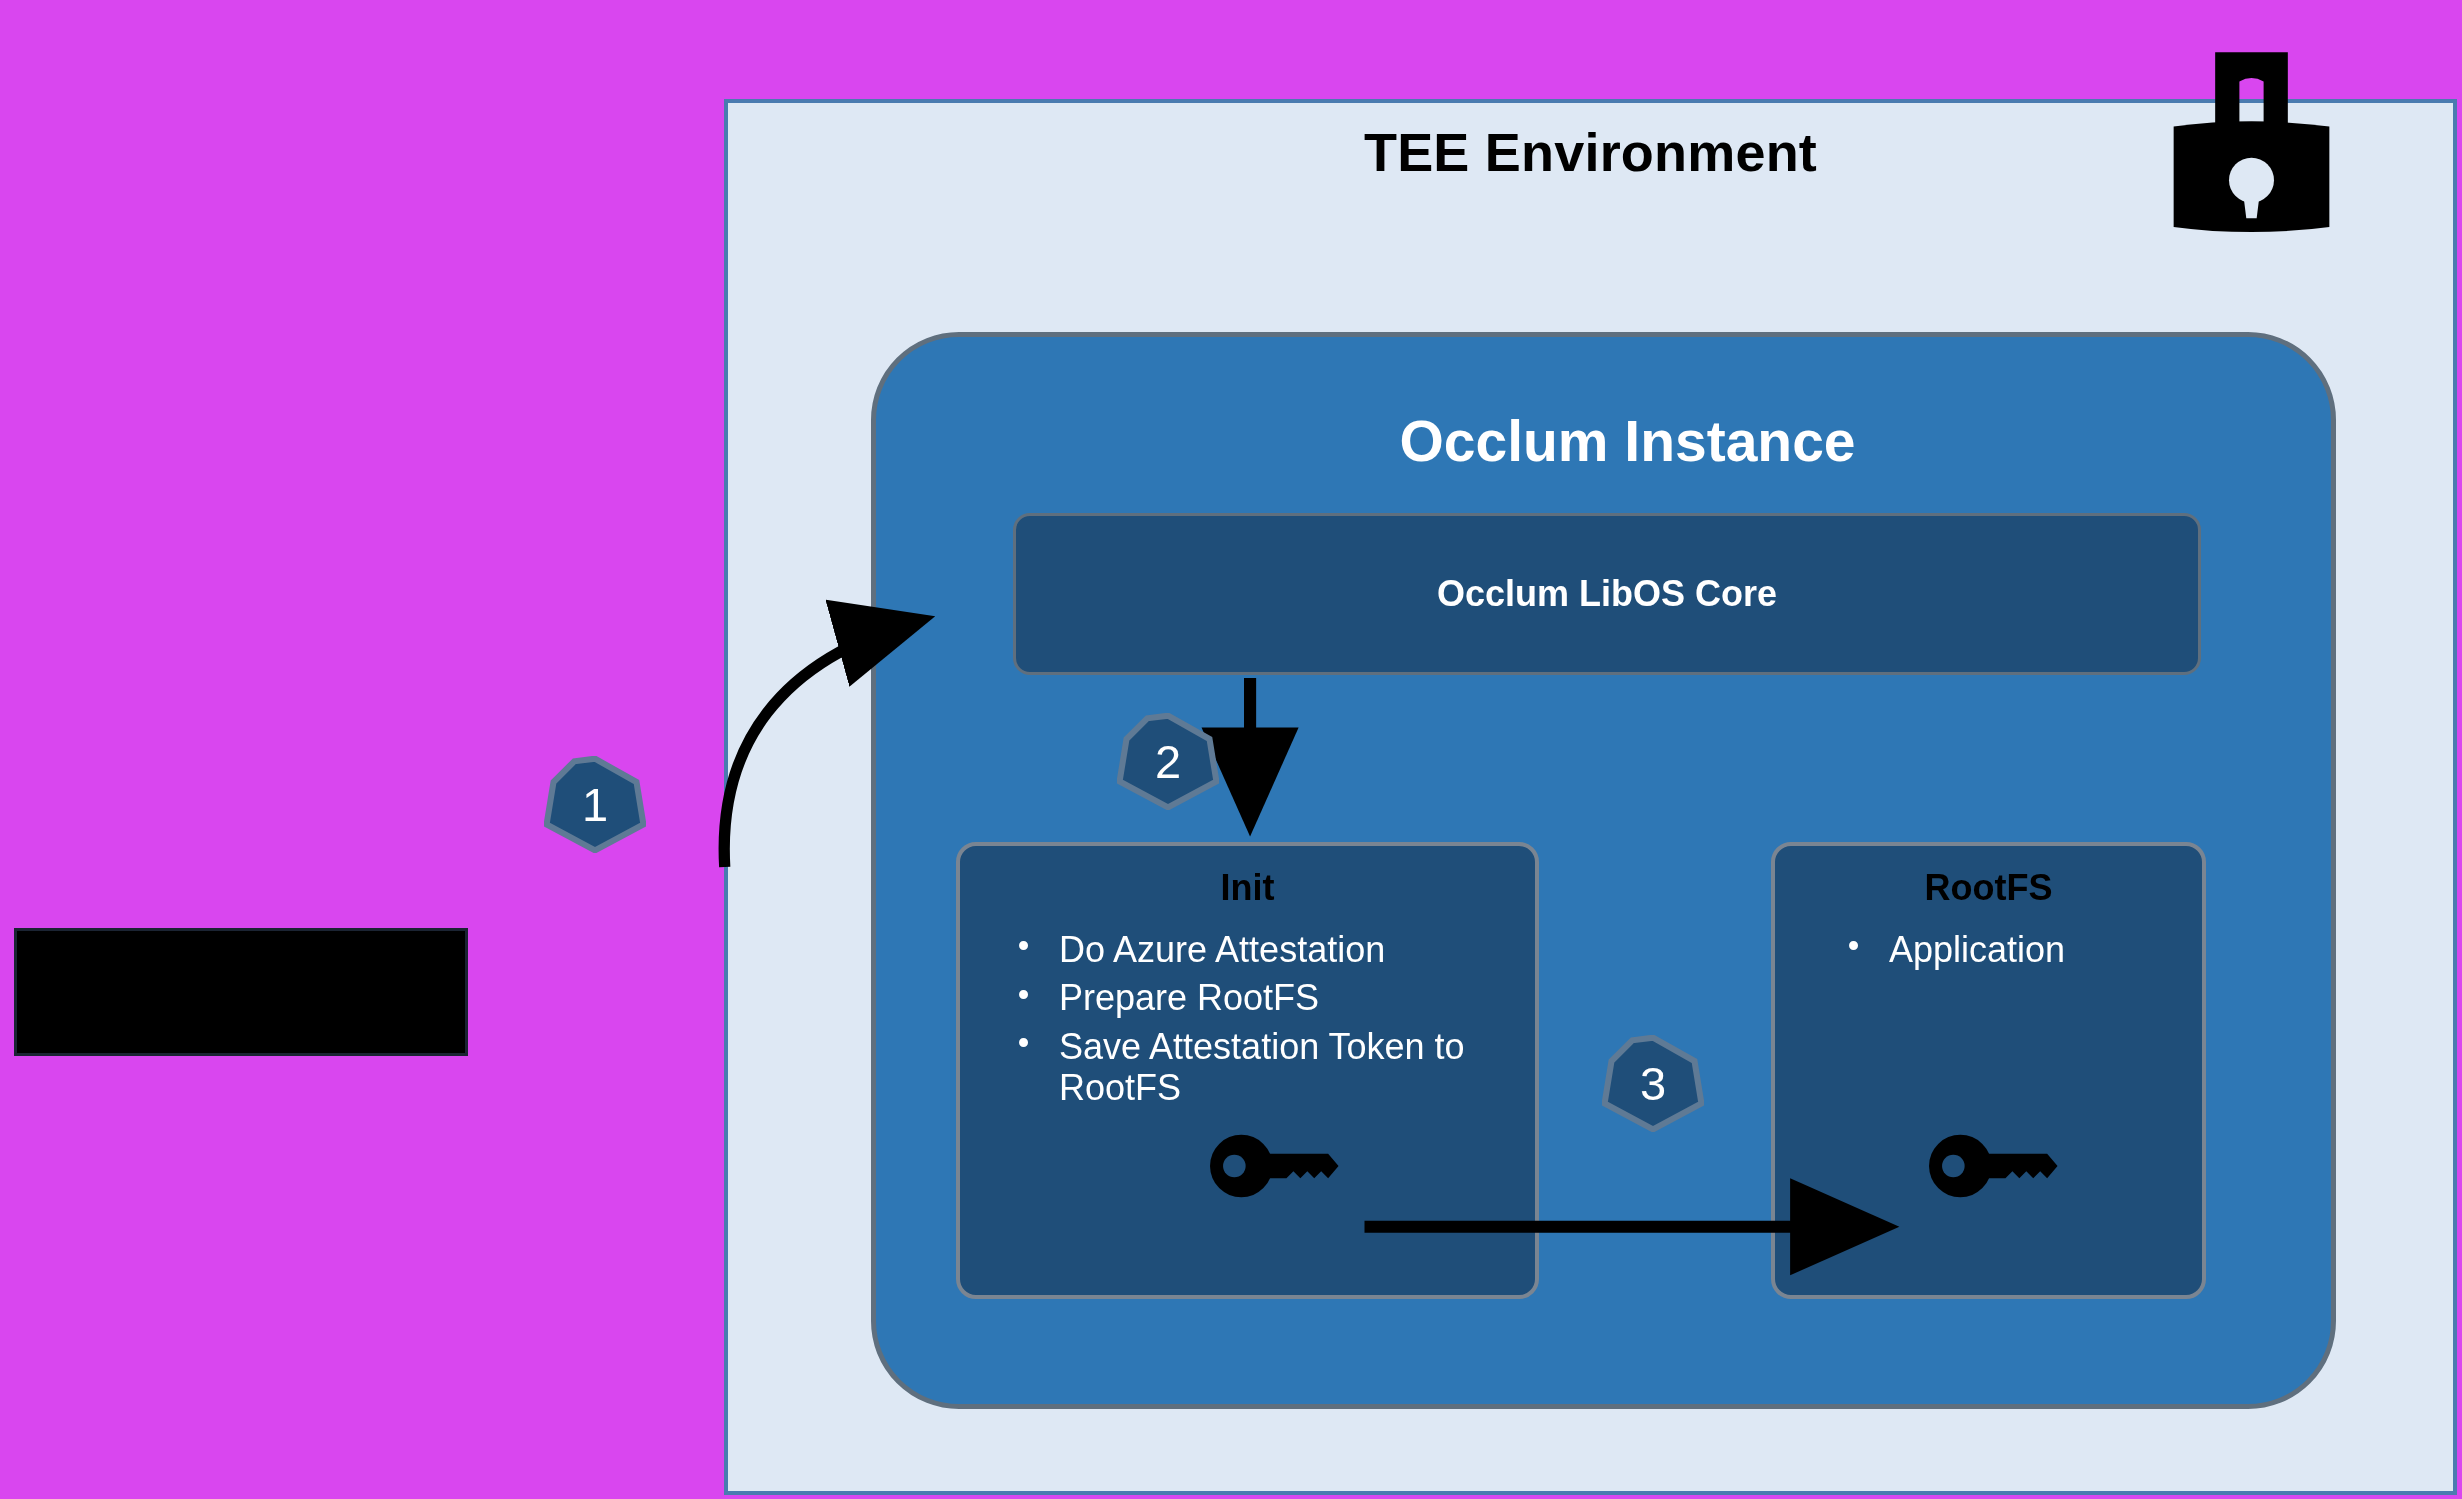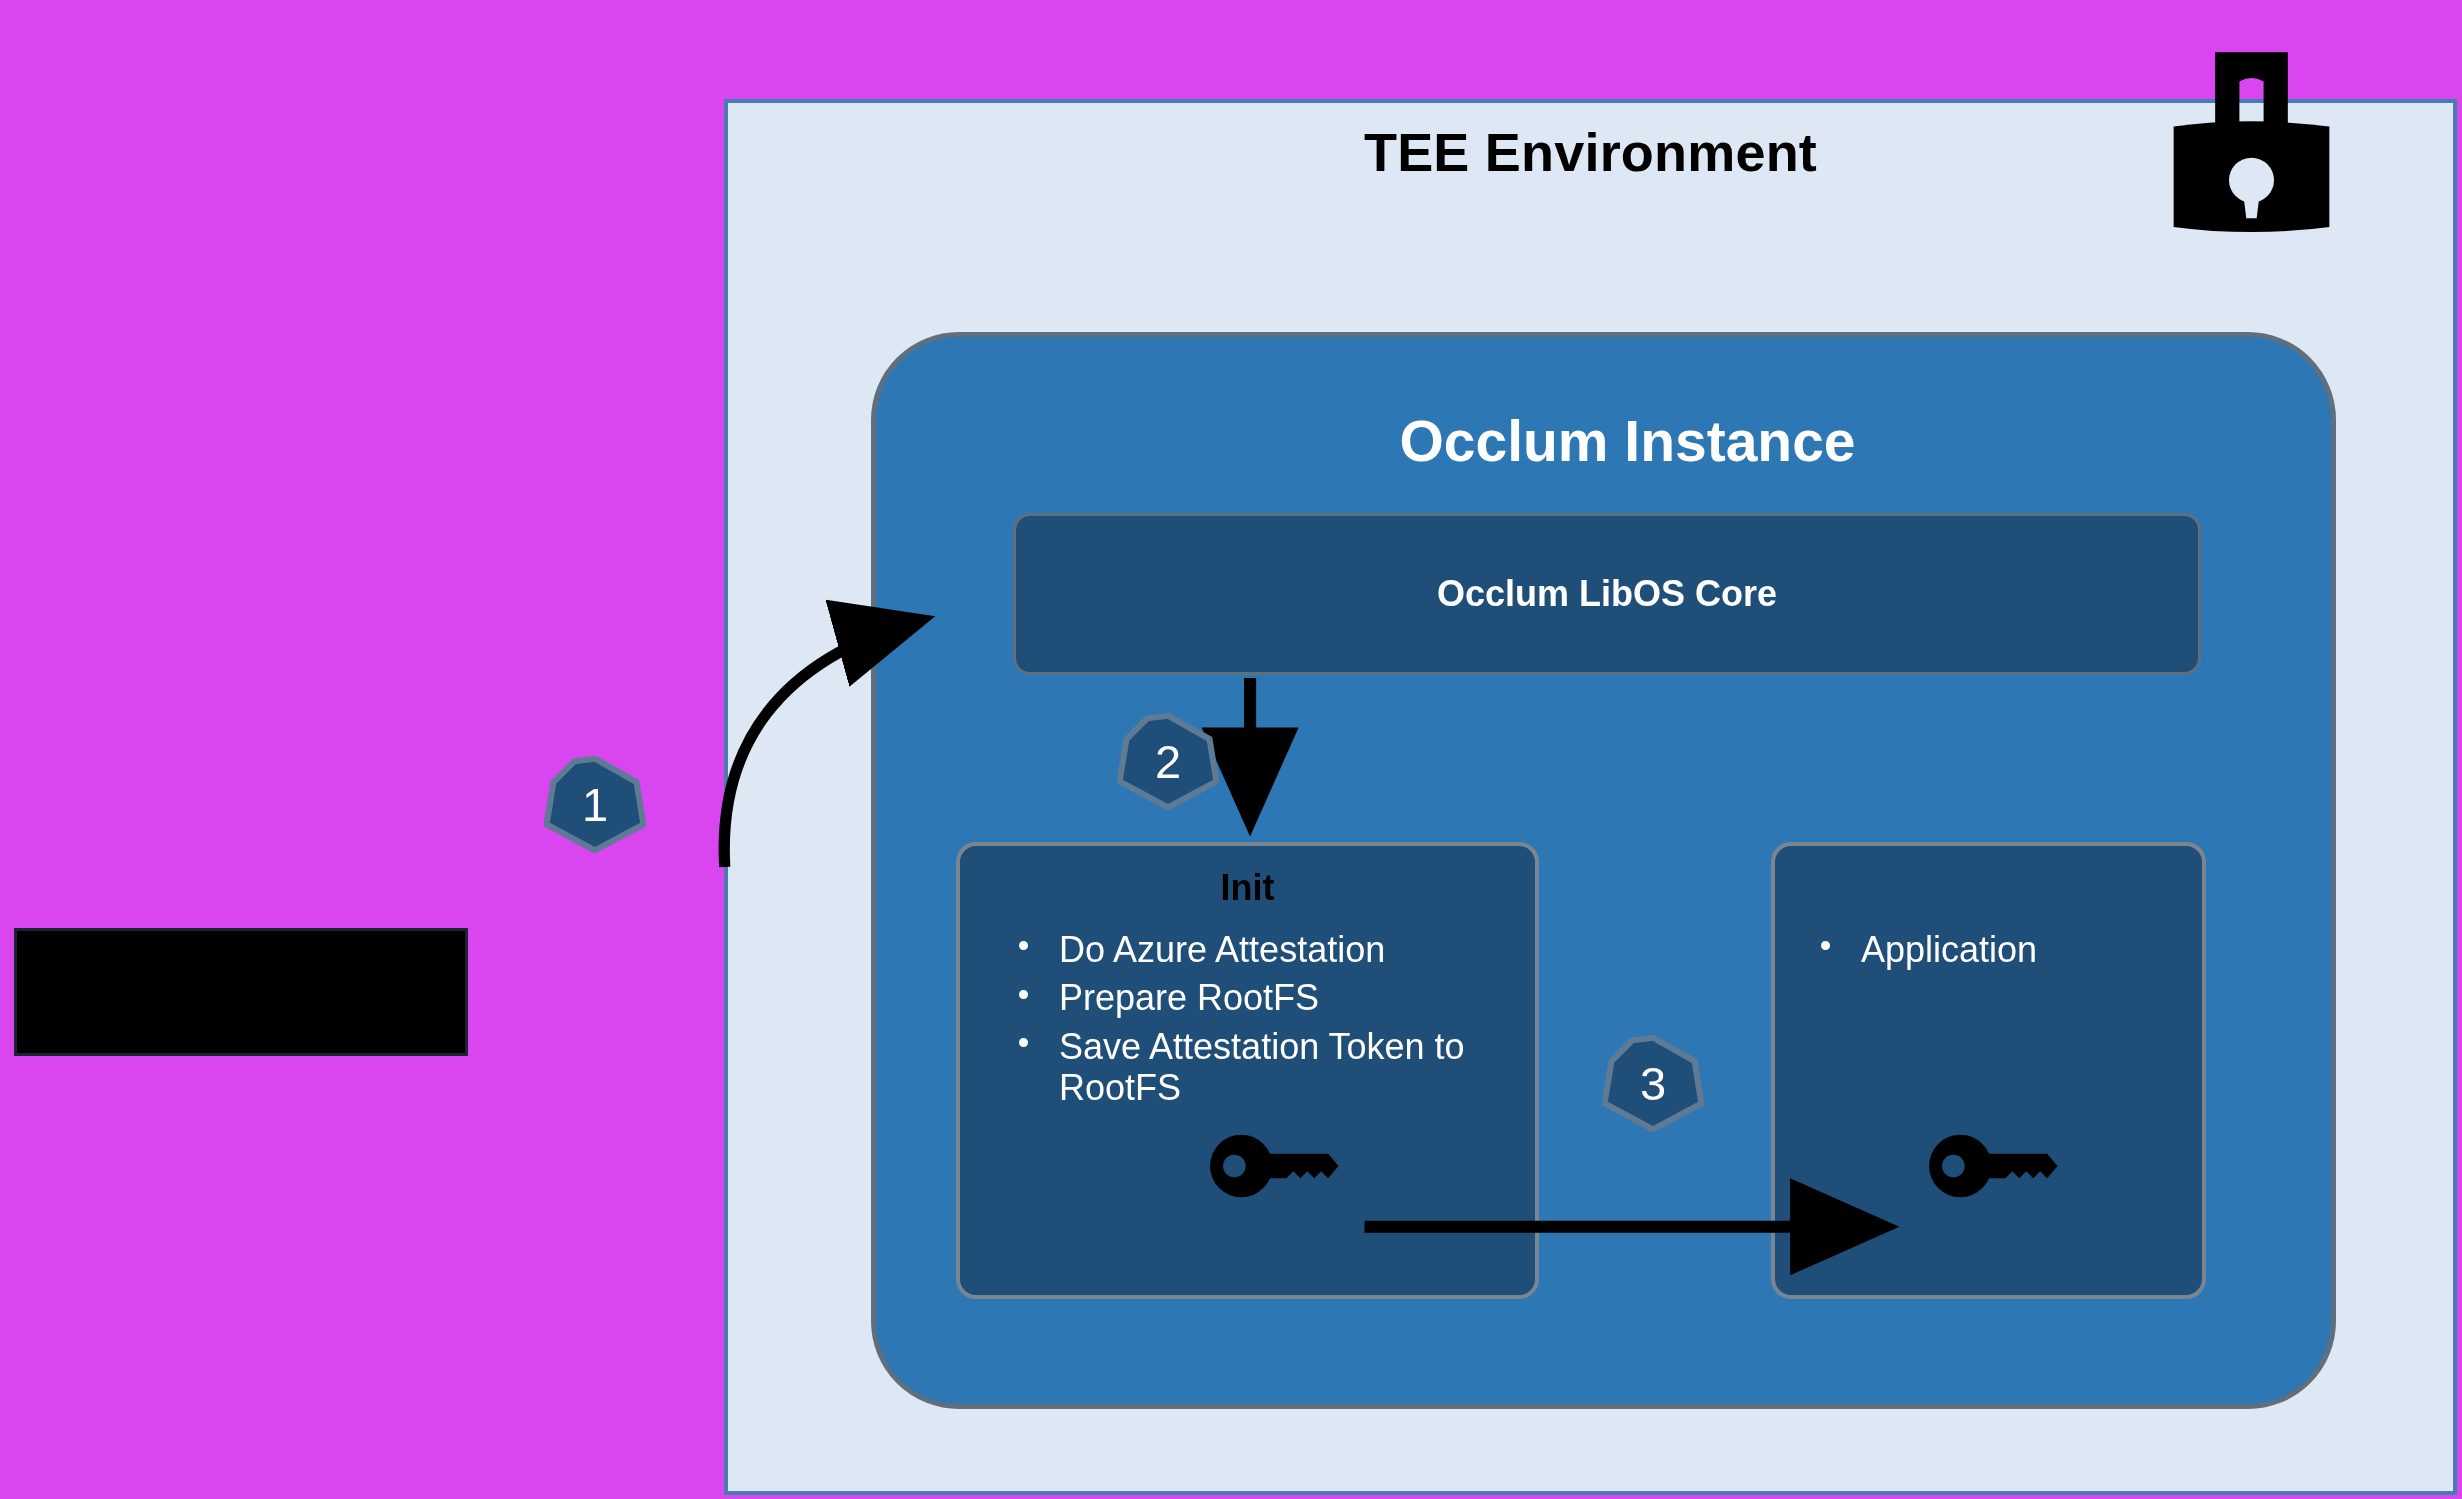--- a/index.html
+++ b/index.html
@@ -40,21 +40,21 @@
   #rootfs-box{left:1771px;top:842px;width:435px;height:457px;}
 
   .inner-title{position:absolute;width:100%;text-align:center;top:21px;
                font-size:36px;font-weight:bold;color:#000000;}
   .bullets{position:absolute;top:83px;left:0;width:100%;
            list-style:none;margin:0;padding:0 0 0 49px;box-sizing:border-box;}
   .bullets li{position:relative;color:#FFFFFF;font-size:36px;line-height:1.15;
               padding-left:50px;margin-bottom:7px;}
   .bullets li::before{content:"\2022";position:absolute;left:8.7px;top:-1.7px;
                       font-size:33px;color:#FFFFFF;}
-  #rootfs-box .bullets{padding-left:36px;}
+  #rootfs-box .bullets{padding-left:64px;}
 
   
   .key-icon{position:absolute;width:139px;height:66px;}
   #init-key{left:1210px;top:1133px;}
   #rootfs-key{left:1929px;top:1133px;}
 
   
   .arrow-svg{position:absolute;left:0;top:0;width:2462px;height:1499px;
              pointer-events:none;overflow:visible;}
 
@@ -94,20 +94,21 @@
   <div class="inner-box" id="init-box">
     <div class="inner-title">Init</div>
     <ul class="bullets">
       <li>Do Azure Attestation</li>
       <li>Prepare RootFS</li>
       <li>Save Attestation Token to RootFS</li>
     </ul>
   </div>
 
   <div class="inner-box" id="rootfs-box">
+    <div class="inner-title">RootFS</div>
     <ul class="bullets">
       <li>Application</li>
     </ul>
   </div>
 
   <svg class="key-icon" id="init-key" viewBox="0 0 160 76">
     <circle cx="36" cy="38" r="36" fill="#000000"></circle>
     <circle cx="28" cy="38" r="13" fill="#1F4E79"></circle>
     <path d="M60 24 L136 24 L148 38 L136 52 L128 44 L120 52 L112 44 L104 52 L96 44 L88 52 L60 52 Z" fill="#000000"></path>
   </svg>

